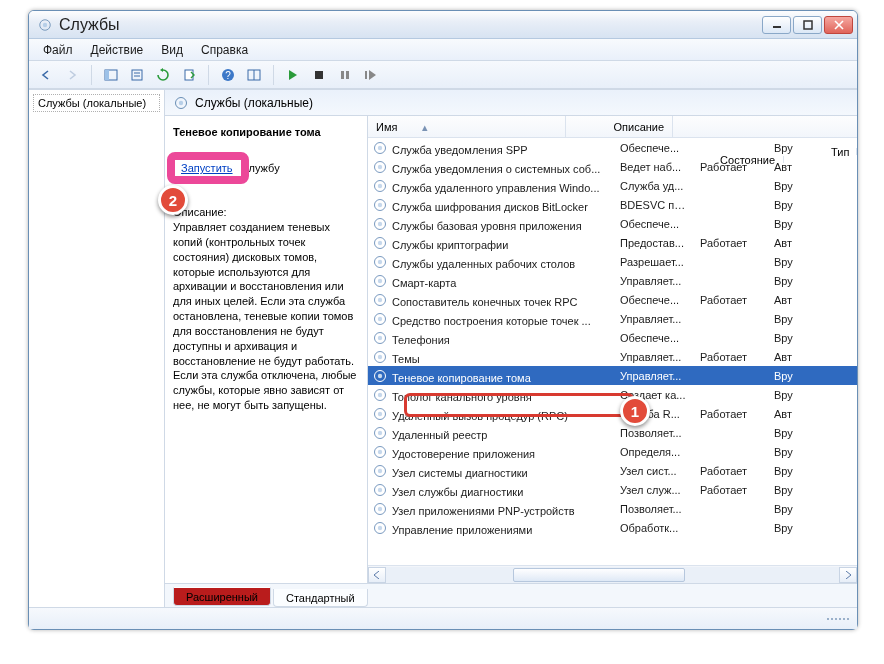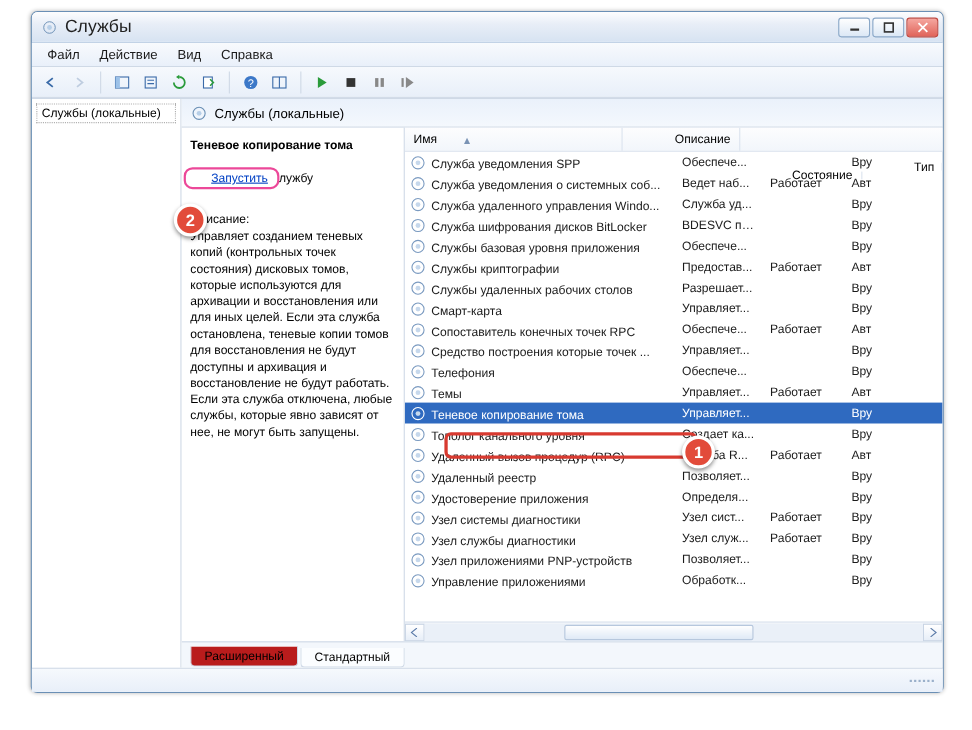--- a/index.html
+++ b/index.html
@@ -120,24 +120,24 @@
     padding: 10px 8px 8px 8px;
     font-size:11px;
     overflow:hidden;
   }
   .detail-title { font-weight:bold; margin-bottom:14px; font-size:11px; }
   .start-link {
     color:#0040c4; text-decoration: underline;
     padding: 1px 2px;
   }
   .start-wrap {
-    border: 2px solid #ec4899;
+    border: 8px solid #ec4899;
     border-radius: 8px;
     display:inline-block;
-    padding: 2px 6px 2px 21px;
+    padding: 2px 6px 2px 4px;
     margin-left: -6px;
     position: relative;
     box-shadow: 0 0 0 1px #fff inset;
   }
   .desc-label { margin-top: 22px; margin-bottom:2px; }
   .desc-text { line-height: 1.35; }
   .list-pane {
     flex:1;
     display:flex;
     flex-direction:column;

